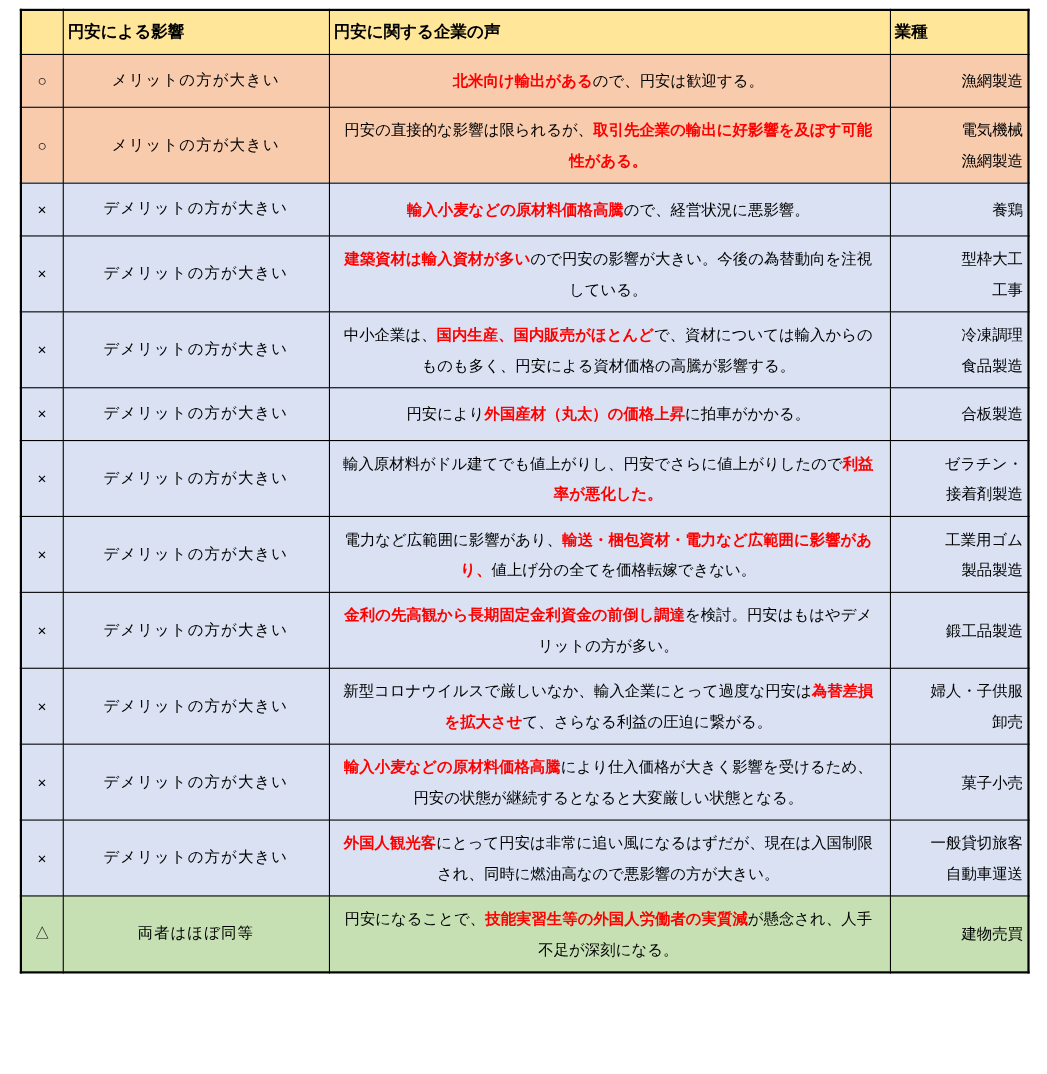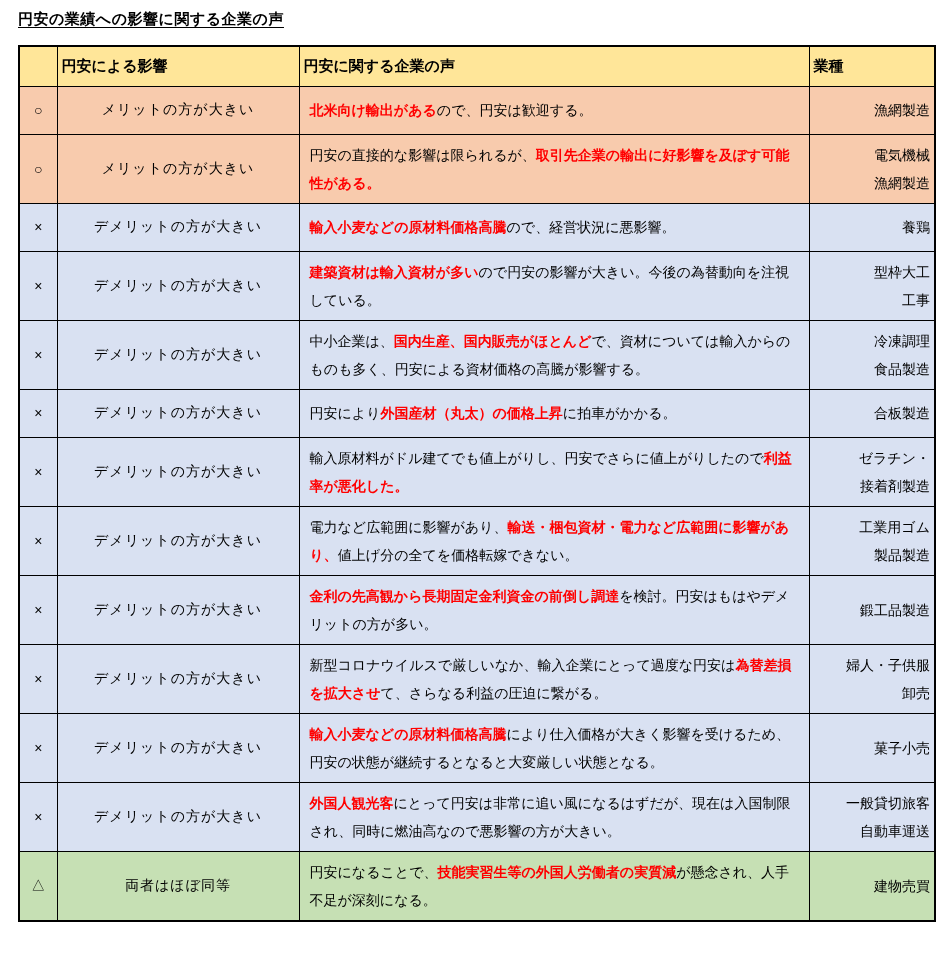--- a/index.html
+++ b/index.html
@@ -60,40 +60,39 @@
     font-size: 14px;
     padding: 0 2px;
   }
   td.impact {
     text-align: center;
     padding: 2px 6px;
     letter-spacing: 1px;
     margin-left: 11px;
   }
   td.voice {
-    text-align: left;
+    text-align: center;
     padding: 6px 12px 6px 10px;
     line-height: 28px;
   }
   td.industry {
     text-align: right;
     padding: 2px 4px;
     line-height: 28px;
     white-space: pre-line;
   }
   .em {
     color: var(--highlight);
     font-weight: 700;
   }
 </style>
 </head>
 <body>
 
 <div class="page">
-  <div class="doc-title">円安の業績への影響に関する企業の声</div>
 
   <table class="voice-table">
     <colgroup>
       <col class="c-symbol">
       <col class="c-impact">
       <col class="c-voice">
       <col class="c-industry">
     </colgroup>
     <thead>
       <tr>

